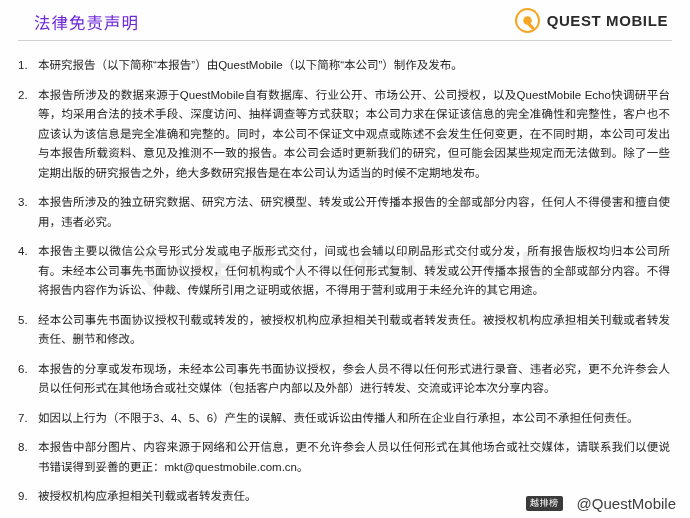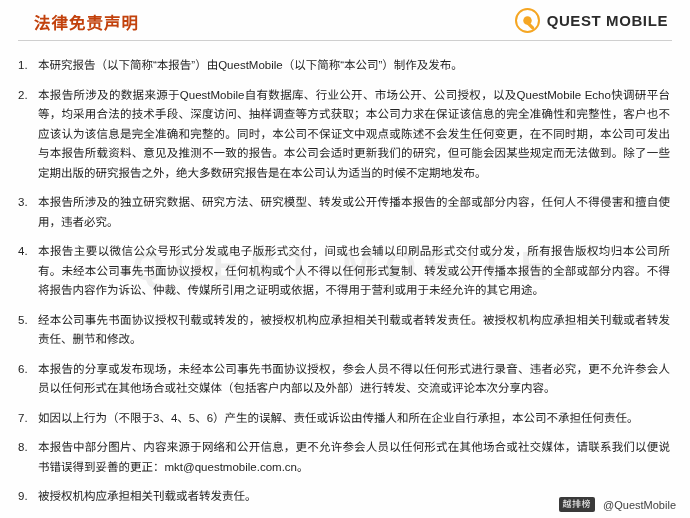--- a/index.html
+++ b/index.html
@@ -27,23 +27,23 @@
 
   
   .header {
     position: relative;
     height: 46px;
     padding: 12px 18px 0 34px;
     box-sizing: border-box;
   }
   .page-title {
     font-size: 16.5px;
-    font-weight: bold;
+    font-weight: normal;
     letter-spacing: 1px;
-    color: #c2410c;
+    color: #6d28d9;
     margin: 0;
     line-height: 22px;
   }
   .title-rule {
     position: absolute;
     left: 18px;
     right: 18px;
     top: 40px;
     height: 1px;
     background: #cfcfcf;
@@ -119,38 +119,38 @@
     white-space: nowrap;
   }
 
   
   .footer {
     position: absolute;
     right: 14px;
     bottom: 6px;
     display: flex;
     align-items: center;
-    gap: 8px;
+    gap: 14px;
     font-size: 11px;
     color: #555;
   }
   .footer-badge {
     display: inline-flex;
     align-items: center;
     justify-content: center;
     background: #3a3a3a;
     color: #fff;
     font-size: 9px;
     border-radius: 2px;
     padding: 2px 4px;
     line-height: 11px;
     letter-spacing: 0.5px;
   }
   .footer-handle {
-    font-size: 11px;
+    font-size: 15px;
     color: #3f3f3f;
   }
 </style>
 </head>
 <body>
 
 <div class="page">
 
   <div class="header">
     <h1 class="page-title">法律免责声明</h1>

